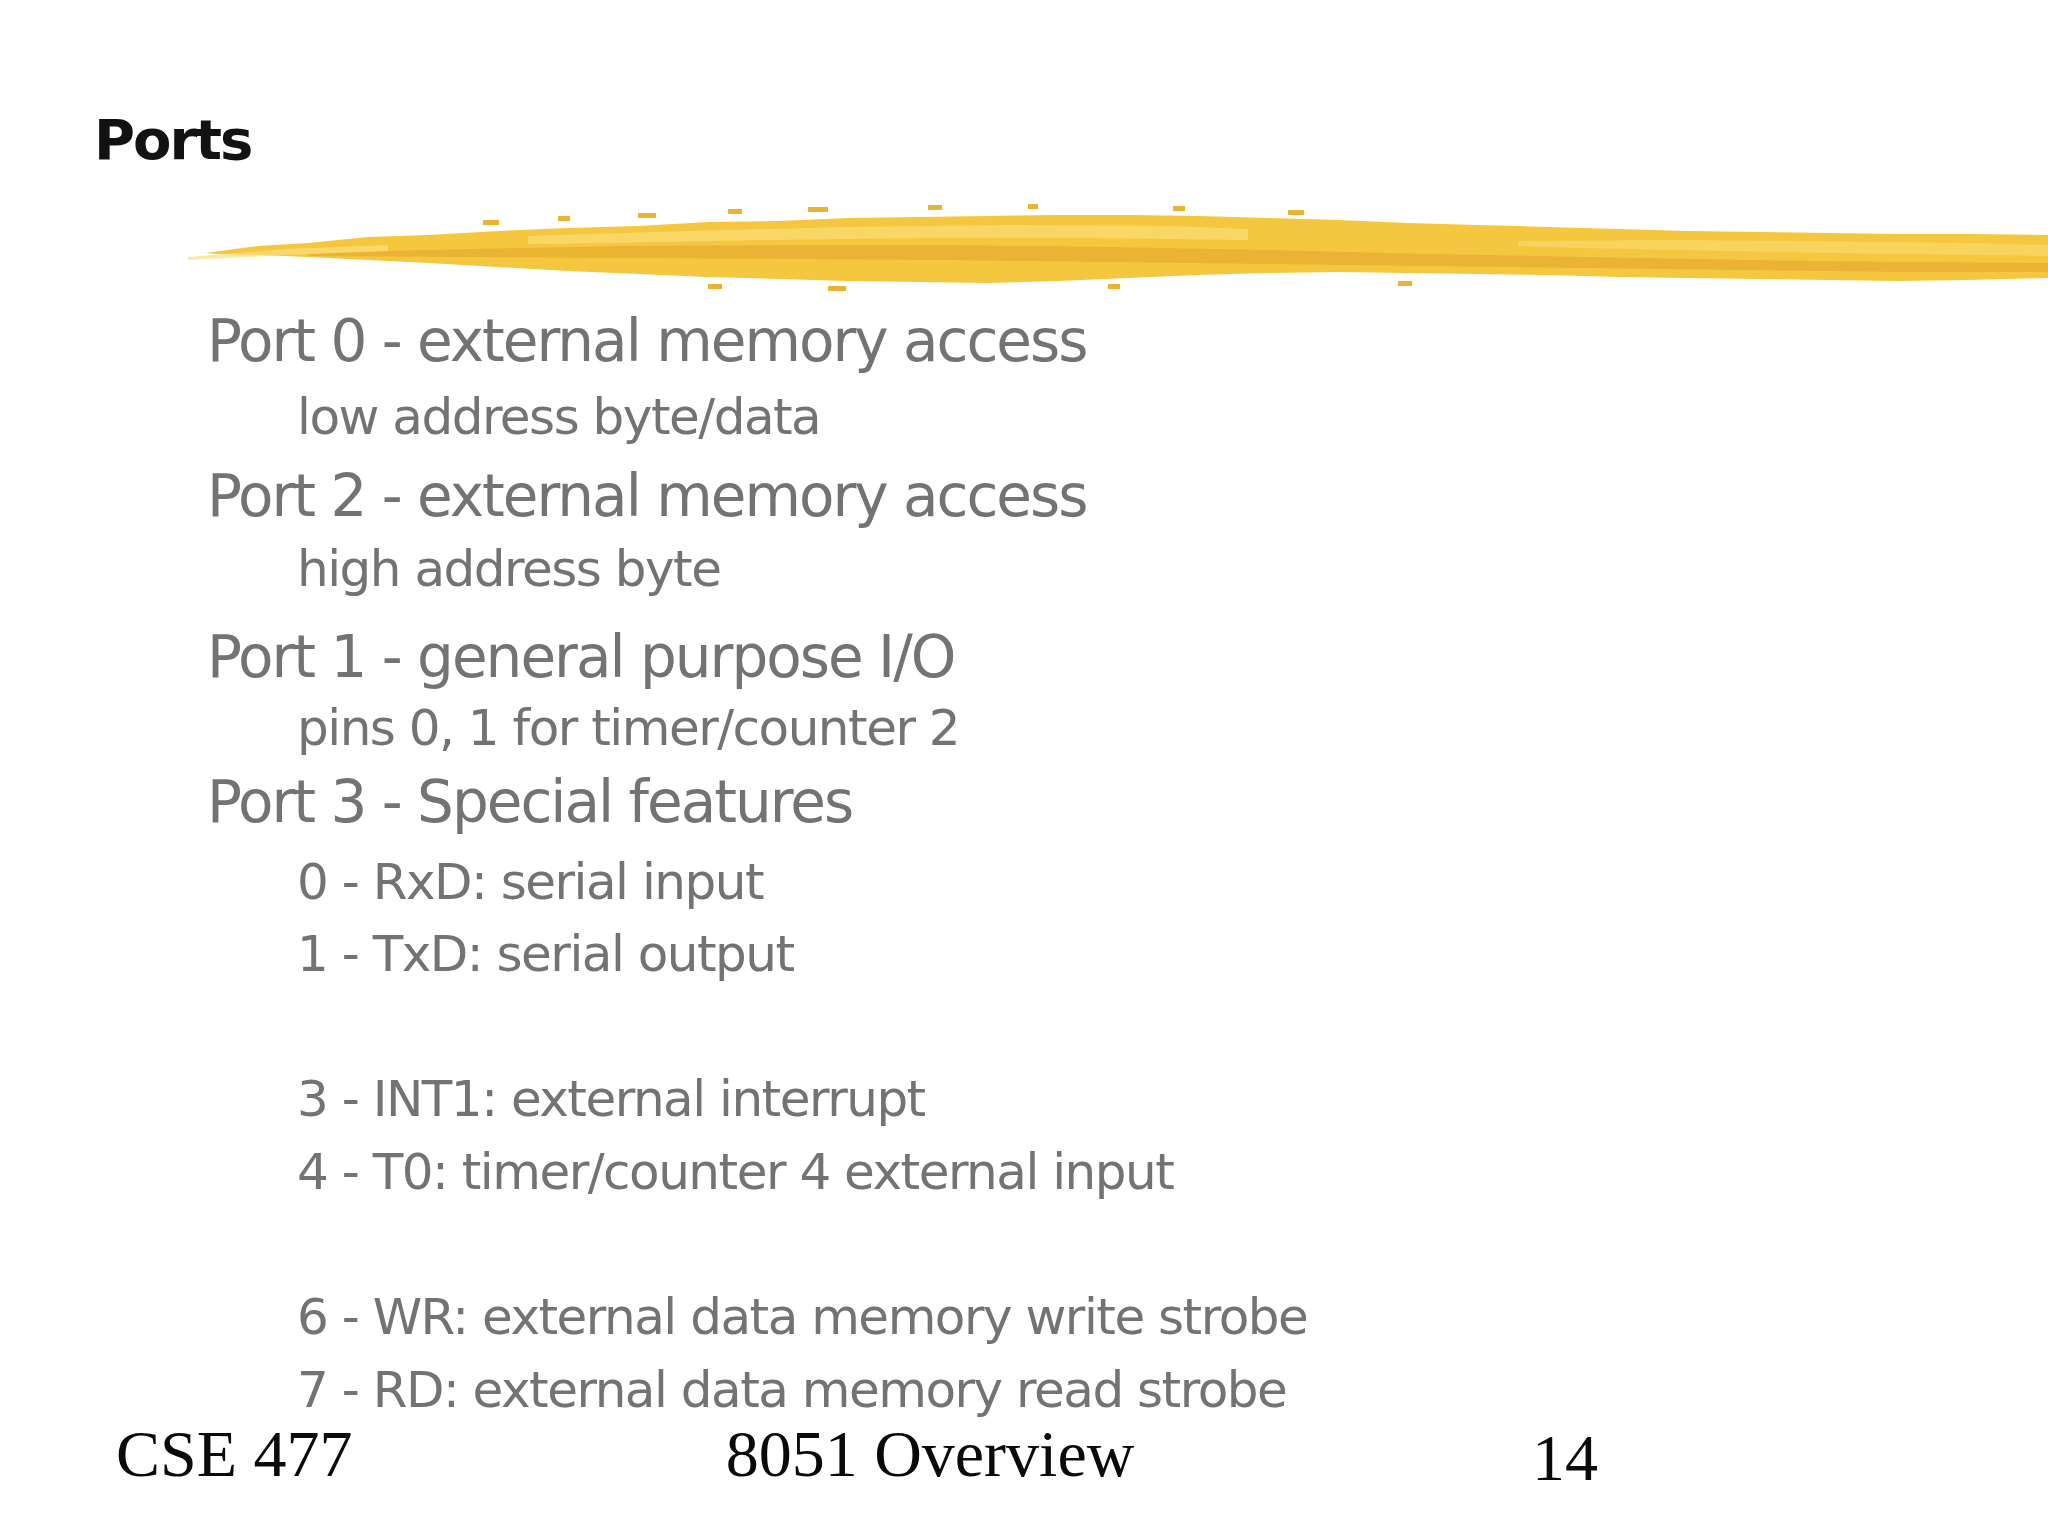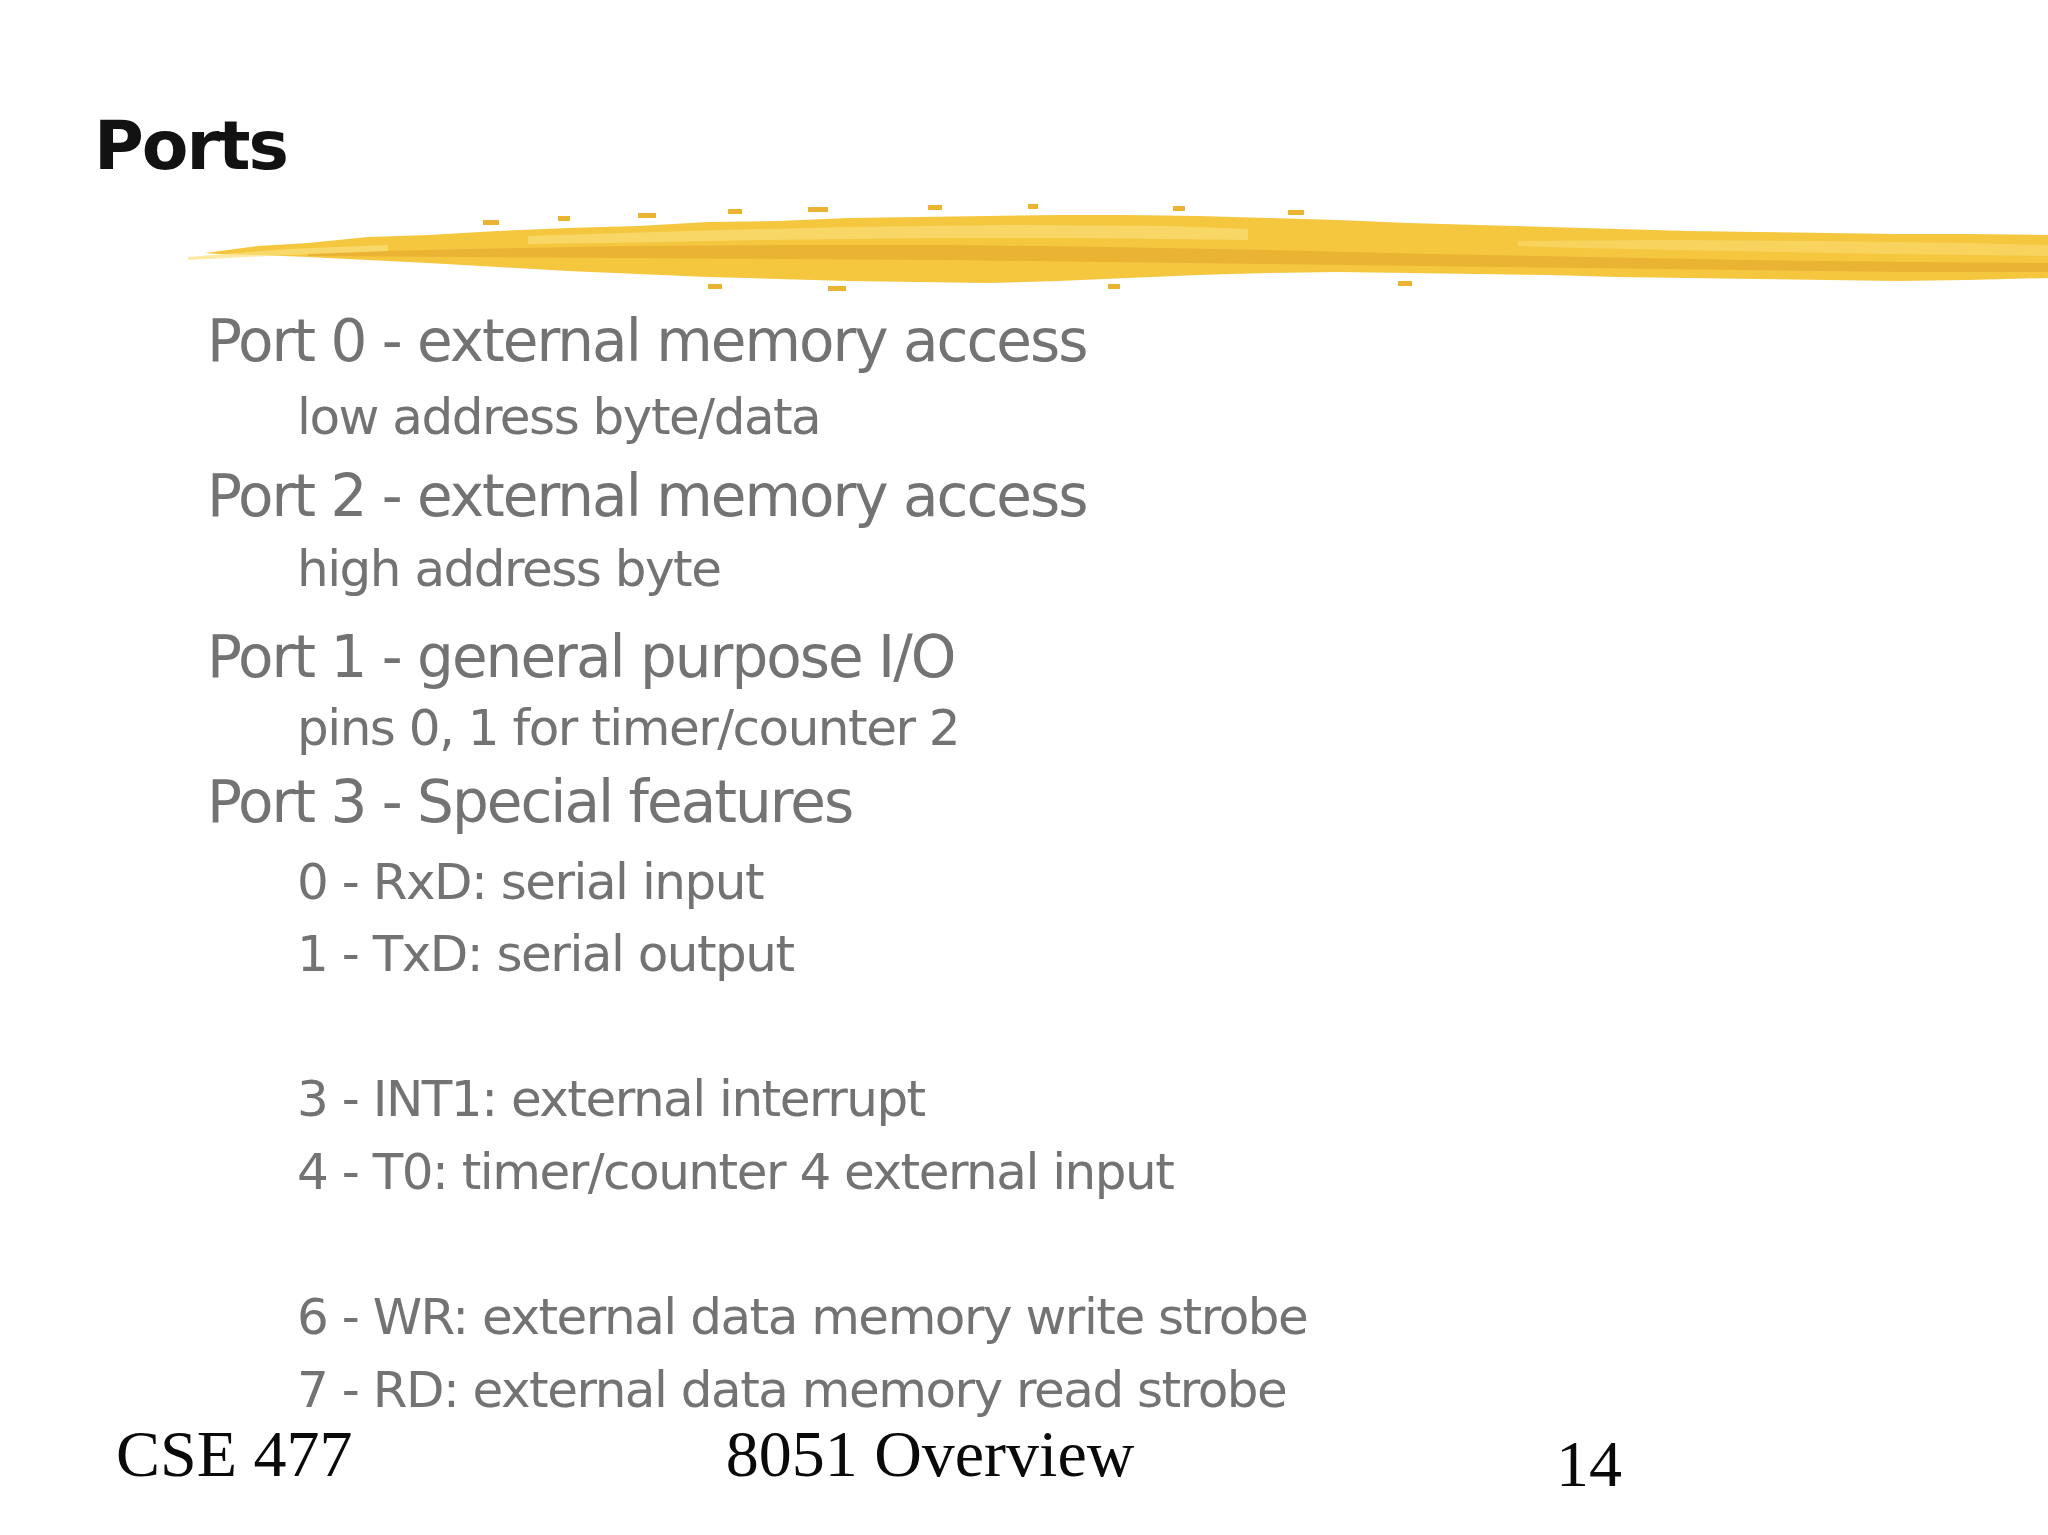--- a/index.html
+++ b/index.html
@@ -10,21 +10,21 @@
     background: #ffffff;
     overflow: hidden;
     font-family: "DejaVu Sans", "Liberation Sans", sans-serif;
     color: #0d0d0d;
   }
   .title {
     position: absolute;
     left: 94px;
     top: 112px;
     margin: 0;
-    font-size: 68px;
+    font-size: 56px;
     font-weight: 600;
     letter-spacing: -2px;
     line-height: 1;
     color: #121212;
   }
   .brush {
     position: absolute;
     left: 168px;
     top: 196px;
     width: 1880px;
@@ -54,21 +54,21 @@
     left: 0; top: 1421px;
     width: 100%;
     height: 80px;
     font-family: "Liberation Serif", "DejaVu Serif", serif;
     font-size: 66px;
     line-height: 1;
     color: #0a0a0a;
   }
   .footer-left  { position: absolute; left: 116px;  top: 0; font-family: Liberation Serif, serif; }
   .footer-center{ position: absolute; left: 930px;  top: 0; transform: translateX(-50%); }
-  .footer-right { position: absolute; left: 1532px; top: 10px; margin-left: 24px; }
+  .footer-right { position: absolute; left: 1532px; top: 4px; }
 </style>
 </head>
 <body>
 
 <div class="slide">
 
   <h1 class="title">Ports</h1>
 
   <svg class="brush" viewBox="0 0 1880 100" preserveAspectRatio="none" aria-hidden="true">
     <path d="M 37,57 L 90,50 140,47 200,41 260,39 330,35 400,32 470,30 540,26 610,25 680,22 750,21 820,20 890,19 960,19 1030,20 1100,22 1170,24 1240,27 1310,29 1380,31 1450,33 1520,35 1590,36 1660,37 1730,38 1800,38 1880,39

